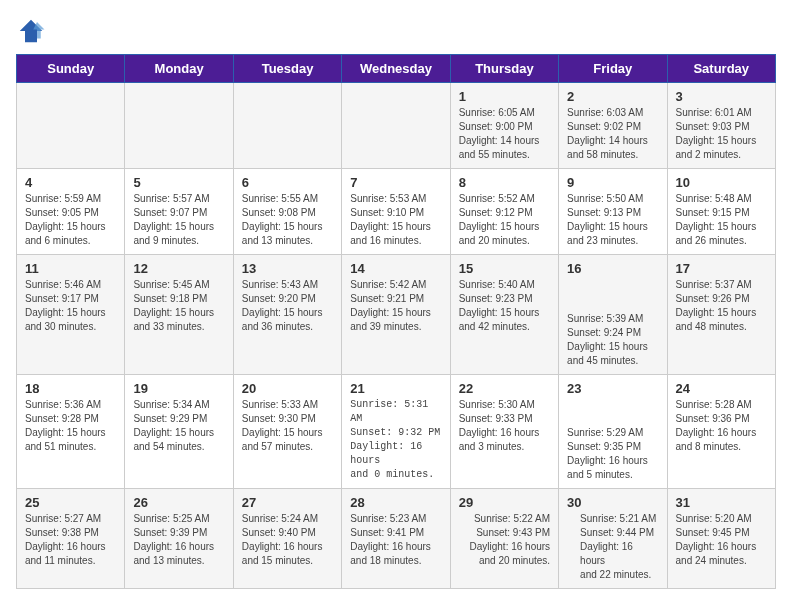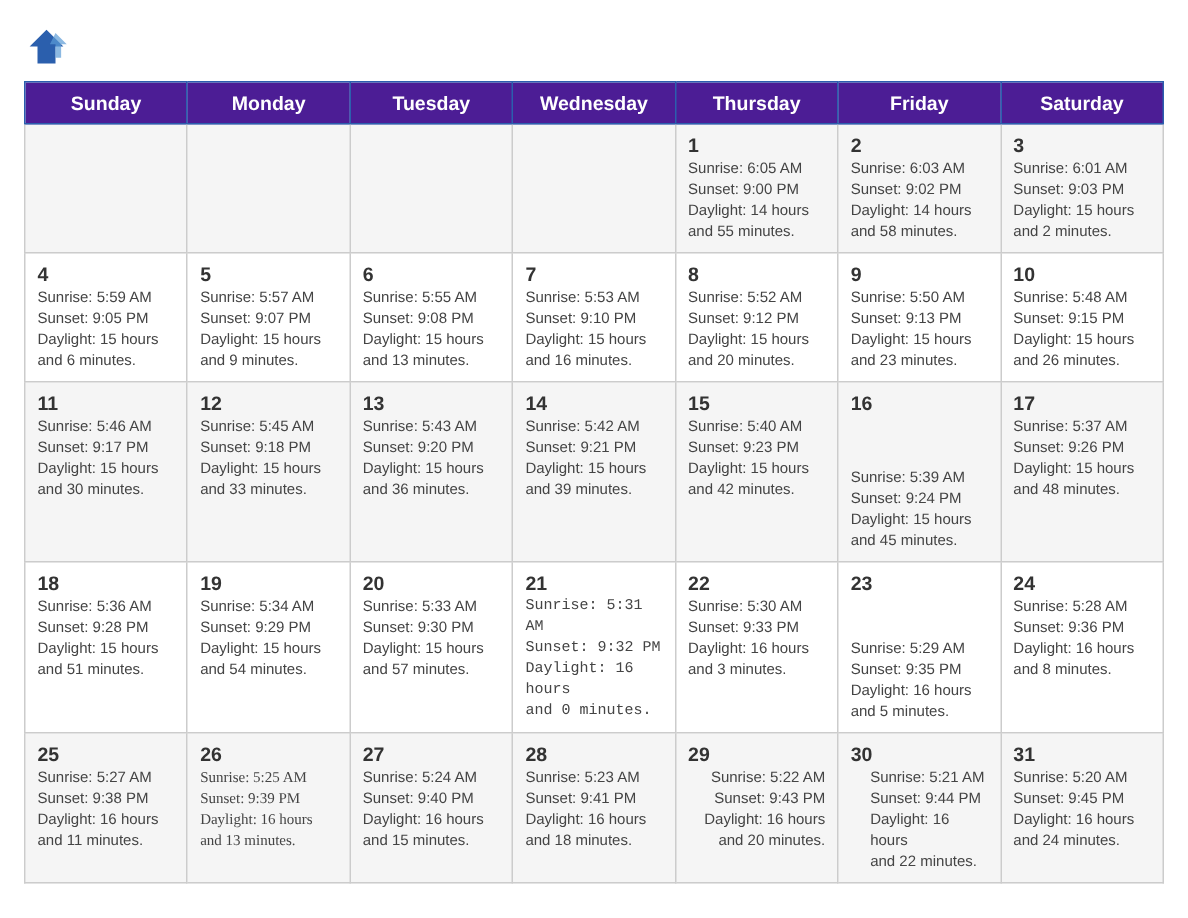--- a/index.html
+++ b/index.html
@@ -304,21 +304,21 @@
       <tr>
         <td>
           <span class="day-num">25</span>
           <div class="day-info" style="white-space: pre-line;">Sunrise: 5:27 AM
 Sunset: 9:38 PM
 Daylight: 16 hours
 and 11 minutes.</div>
         </td>
         <td>
           <span class="day-num">26</span>
-          <div class="day-info" style="white-space: pre-line; font-family: Liberation Serif, serif;">Sunrise: 5:25 AM
+          <div class="day-info" style="white-space: pre-line;">Sunrise: 5:25 AM
 Sunset: 9:39 PM
 Daylight: 16 hours
 and 13 minutes.</div>
         </td>
         <td>
           <span class="day-num">27</span>
           <div class="day-info" style="white-space: pre-line;">Sunrise: 5:24 AM
 Sunset: 9:40 PM
 Daylight: 16 hours
 and 15 minutes.</div>

